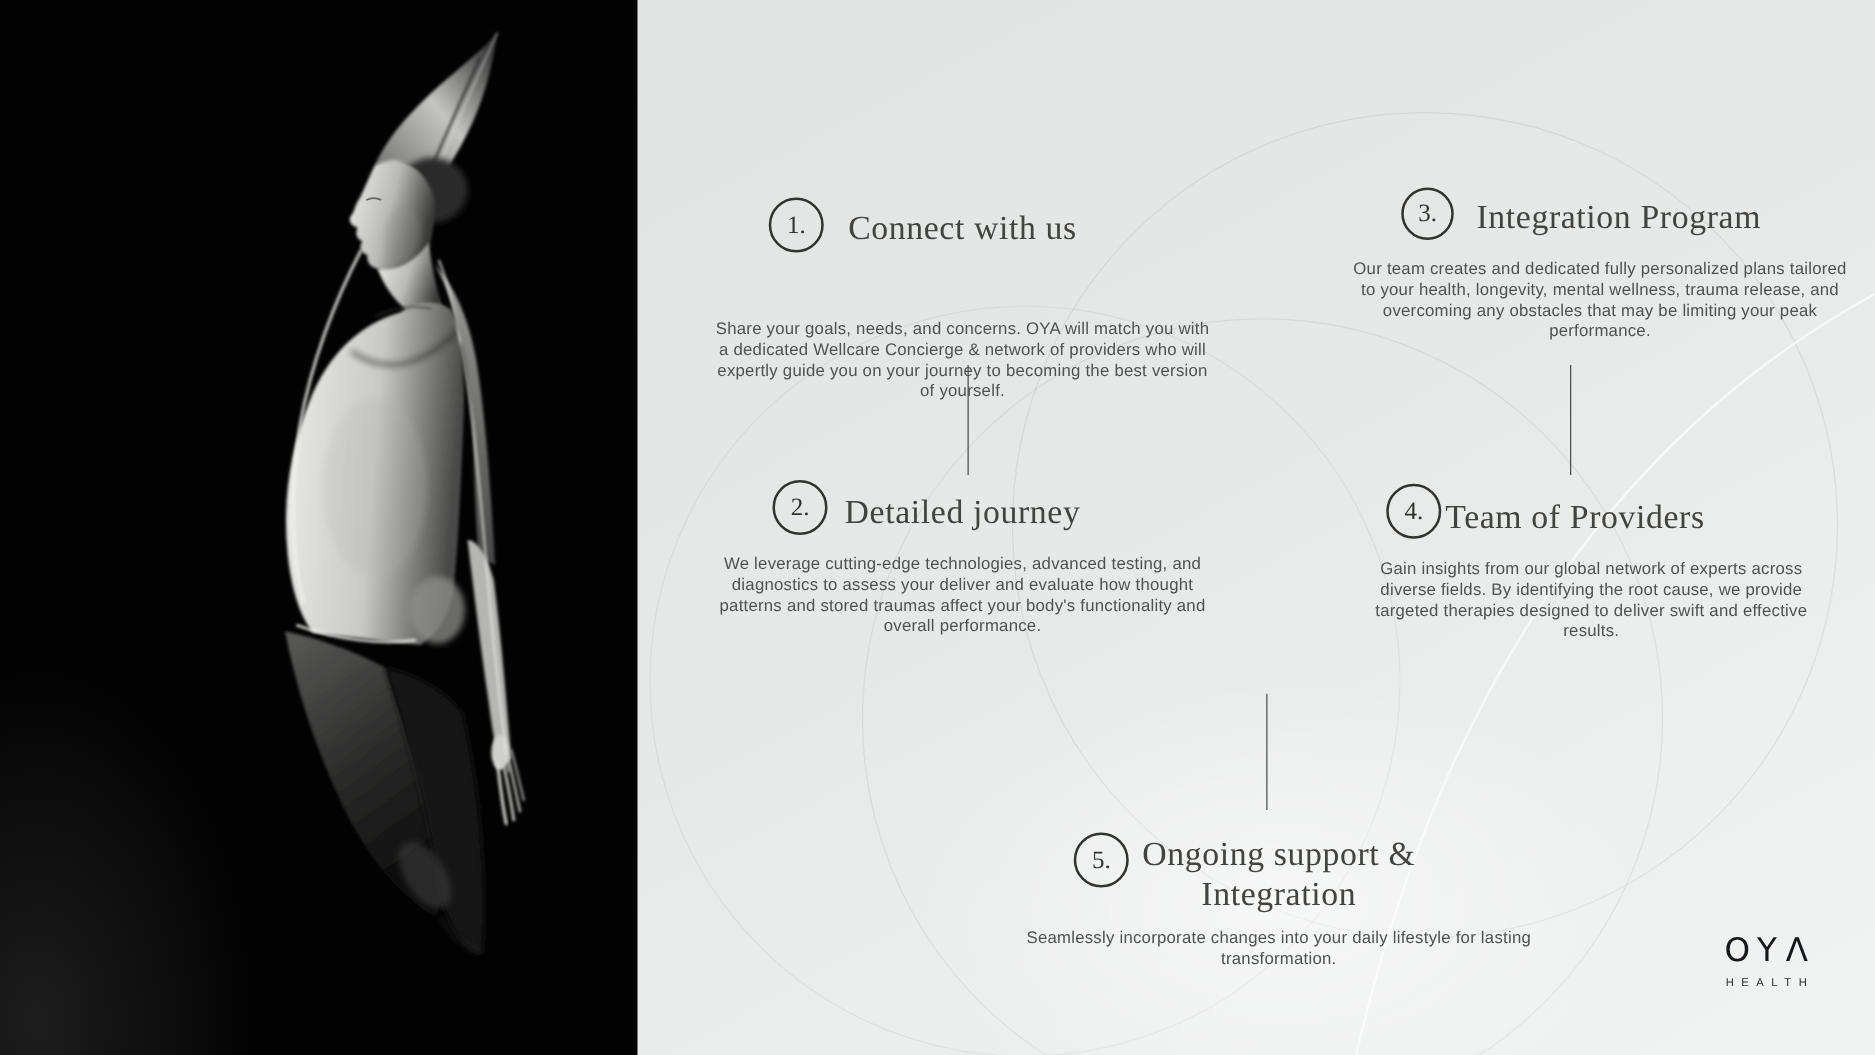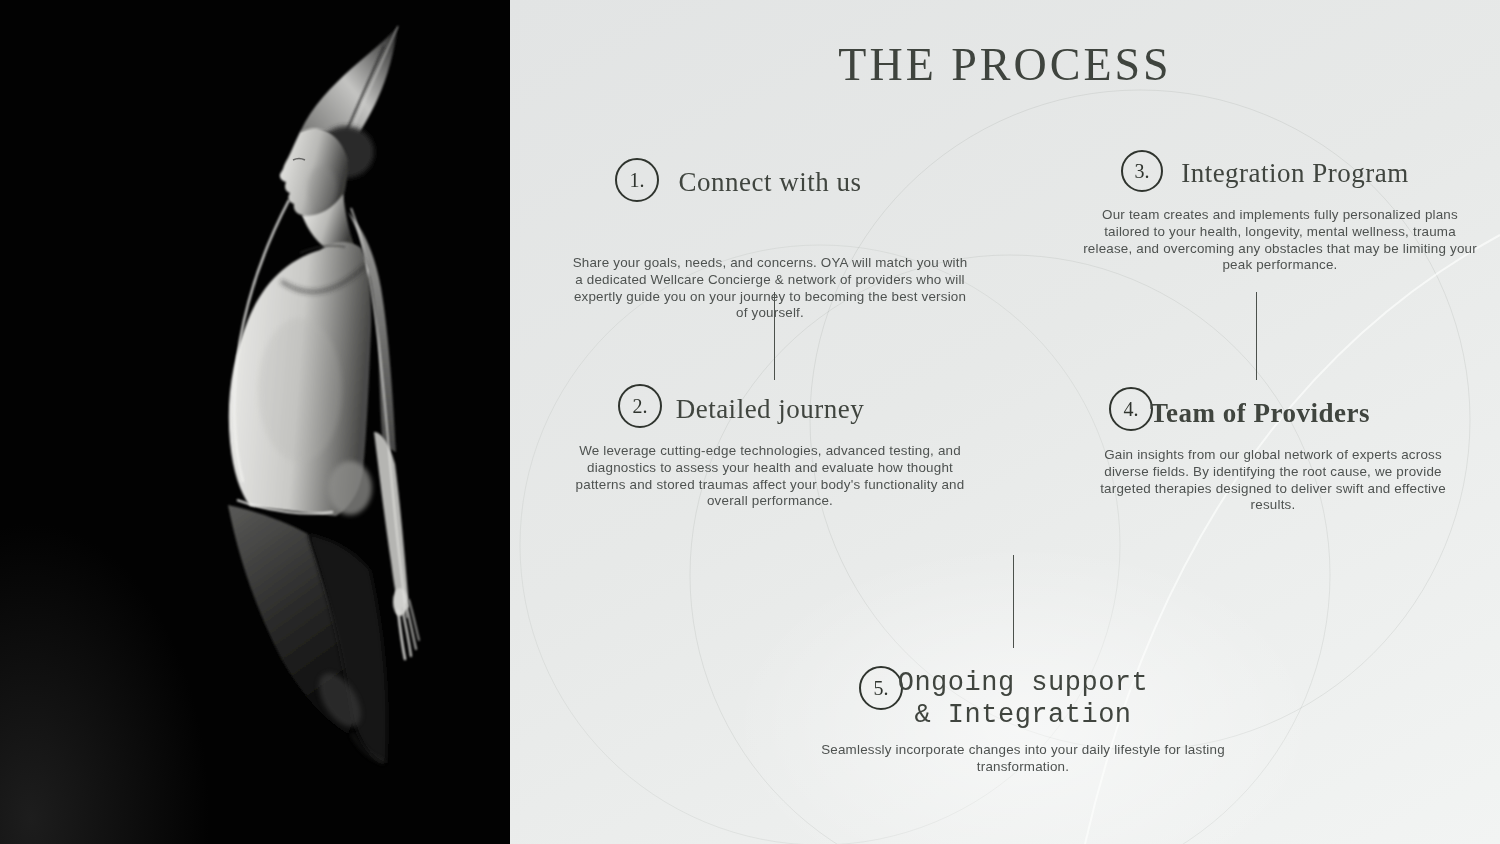--- a/index.html
+++ b/index.html
@@ -76,22 +76,22 @@
     text-align: center;
     font-family: "Liberation Serif", serif;
     font-weight: 400;
     font-size: 27px;
     color: #40453f;
     letter-spacing: 0.5px;
   }
   .step-1 .step-title { top: 12px; }
   .step-2 .step-title { top: 12px; }
   .step-3 .step-title { top: 10px; left: 30px; }
-  .step-4 .step-title { top: 13px; font-weight: bold; }
-  .step-5 .step-title { top: 6px; line-height: 1.18; font-family: Liberation Mono, monospace; }
+  .step-4 .step-title { top: 13px; }
+  .step-5 .step-title { top: 6px; line-height: 1.18; }
   .step-5 .step-title span { display: inline-block; max-width: 270px; }
 
   .step-desc {
     position: absolute;
     left: 0; right: 0;
     text-align: center;
     font-size: 13.4px;
     line-height: 1.25;
     letter-spacing: 0.2px;
     color: #4e5250;
@@ -269,51 +269,54 @@
   <div class="content-panel">
 
     <svg class="bg-decor" width="990" height="844" viewBox="0 0 990 844" xmlns="http://www.w3.org/2000/svg">
       <circle cx="630" cy="420" r="330" fill="none" stroke="#6e736f" stroke-opacity="0.13" stroke-width="1"></circle>
       <circle cx="500" cy="575" r="320" fill="none" stroke="#6e736f" stroke-opacity="0.12" stroke-width="1"></circle>
       <circle cx="310" cy="545" r="300" fill="none" stroke="#6e736f" stroke-opacity="0.10" stroke-width="1"></circle>
       <path d="M 990 235 C 780 350 640 560 575 844" fill="none" stroke="#fcfdfc" stroke-opacity="0.7" stroke-width="2"></path>
     </svg>
     <div class="content-glow"></div>
 
-    <div class="page-title">THE PROCESS</div>
 
     <div class="step step-1">
       <div class="num-circle">1.</div>
       <div class="step-title">Connect with us</div>
       <div class="step-desc">Share your goals, needs, and concerns. OYA will match you with a dedicated Wellcare Concierge &amp; network of providers who will expertly guide you on your journey to becoming the best version of yourself.</div>
     </div>
 
     <div class="step step-2">
       <div class="num-circle">2.</div>
       <div class="step-title">Detailed journey</div>
-      <div class="step-desc">We leverage cutting-edge technologies, advanced testing, and diagnostics to assess your health and evaluate how thought patterns and stored traumas affect your body's functionality and overall performance.</div>
+      <div class="step-desc">We leverage cutting-edge technologies, advanced testing, and diagnostics to assess your deliver and evaluate how thought patterns and stored traumas affect your body's functionality and overall performance.</div>
     </div>
 
     <div class="step step-3">
       <div class="num-circle">3.</div>
       <div class="step-title">Integration Program</div>
-      <div class="step-desc">Our team creates and implements fully personalized plans tailored to your health, longevity, mental wellness, trauma release, and overcoming any obstacles that may be limiting your peak performance.</div>
+      <div class="step-desc">Our team creates and dedicated fully personalized plans tailored to your health, longevity, mental wellness, trauma release, and overcoming any obstacles that may be limiting your peak performance.</div>
     </div>
 
     <div class="step step-4">
       <div class="num-circle">4.</div>
       <div class="step-title">Team of Providers</div>
       <div class="step-desc">Gain insights from our global network of experts across diverse fields. By identifying the root cause, we provide targeted therapies designed to deliver swift and effective results.</div>
     </div>
 
     <div class="step step-5">
       <div class="num-circle">5.</div>
       <div class="step-title"><span>Ongoing support &amp; Integration</span></div>
       <div class="step-desc">Seamlessly incorporate changes into your daily lifestyle for lasting transformation.</div>
     </div>
 
     <div class="connector connector-1"></div>
     <div class="connector connector-2"></div>
     <div class="connector connector-3"></div>
 
+    <div class="logo">
+      <div class="logo-brand">OYΛ</div>
+      <div class="logo-sub">HEALTH</div>
+    </div>
 
   </div>
 </div>
 
 </body></html>

